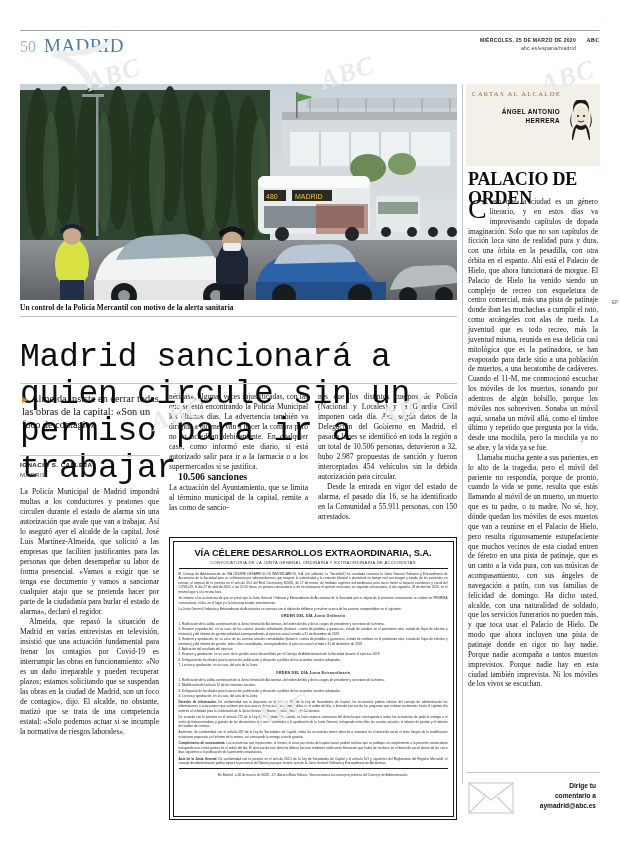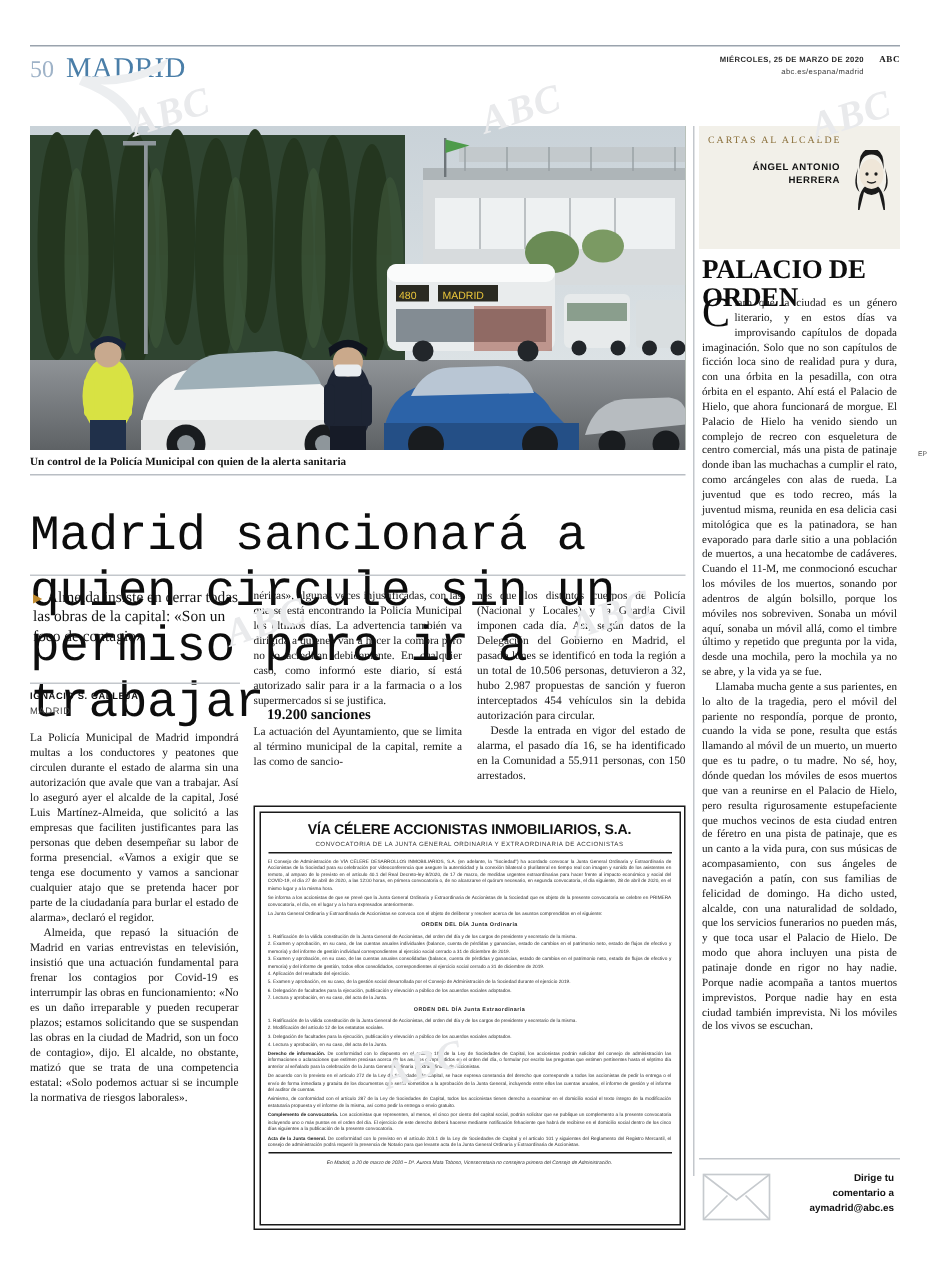--- a/index.html
+++ b/index.html
@@ -257,21 +257,21 @@
         <rect x="200" y="200" width="24" height="16" fill="#161b27"></rect>
         <circle cx="212" cy="157" r="10" fill="#caa98b"></circle>
         <rect x="203" y="159" width="18" height="8" rx="3" fill="#e9edf0"></rect>
         <path d="M200 154 q12 -13 24 0 l1 -6 q-13 -11 -26 0z" fill="#10151f"></path>
         <rect x="196" y="172" width="7" height="28" rx="3" fill="#1d2433"></rect>
         <rect x="221" y="172" width="7" height="28" rx="3" fill="#1d2433"></rect>
       </g>
     </svg>
   </div>
   <div class="photo-credit">EP</div>
-  <div class="caption">Un control de la Policía Municipal con quien de la alerta sanitaria</div>
+  <div class="caption">Un control de la Policía Mercantil con motivo de la alerta sanitaria</div>
   <div class="caption-rule"></div>
 
   <h1 class="headline">Madrid sancionará a quien circule sin un permiso para ir a trabajar</h1>
   <div class="headline-rule"></div>
 
   <div class="sumario">
     <span class="tri">▶</span><span>Almeida insiste en cerrar todas las obras de la capital: «Son un foco de contagio»</span>
   </div>
 
   <div class="byline-rule"></div>
@@ -280,32 +280,32 @@
     <div class="city">MADRID</div>
   </div>
 
   <div class="col" id="col1">
     <p class="first">La Policía Municipal de Madrid impondrá multas a los conductores y peatones que circulen durante el estado de alarma sin una autorización que avale que van a trabajar. Así lo aseguró ayer el alcalde de la capital, José Luis Martínez-Almeida, que solicitó a las empresas que faciliten justificantes para las personas que deben desempeñar su labor de forma presencial. «Vamos a exigir que se tenga ese documento y vamos a sancionar cualquier atajo que se pretenda hacer por parte de la ciudadanía para burlar el estado de alarma», declaró el regidor.</p>
     <p>Almeida, que repasó la situación de Madrid en varias entrevistas en televisión, insistió que una actuación fundamental para frenar los contagios por Covid-19 es interrumpir las obras en funcionamiento: «No es un daño irreparable y pueden recuperar plazos; estamos solicitando que se suspendan las obras en la ciudad de Madrid, son un foco de contagio», dijo. El alcalde, no obstante, matizó que se trata de una competencia estatal: «Solo podemos actuar si se incumple la normativa de riesgos laborales».</p>
   </div>
 
   <div class="col" id="col2">
     <p class="first">néricas», algunas veces injustificadas, con las que se está encontrando la Policía Municipal los últimos días. La advertencia también va dirigida a quienes van a hacer la compra pero no lo acreditan debidamente. En cualquier caso, como informó este diario, sí está autorizado salir para ir a la farmacia o a los supermercados si se justifica.</p>
-    <p class="subhead">19.200 sanciones</p>
+    <p class="subhead">10.506 sanciones</p>
     <p class="first">La actuación del Ayuntamiento, que se limita al término municipal de la capital, remite a las como de sancio-</p>
   </div>
 
   <div class="col" id="col3">
     <p class="first">nes que los distintos cuerpos de Policía (Nacional y Locales) y la Guardia Civil imponen cada día. Así, según datos de la Delegación del Gobierno en Madrid, el pasado lunes se identificó en toda la región a un total de 10.506 personas, detuvieron a 32, hubo 2.987 propuestas de sanción y fueron interceptados 454 vehículos sin la debida autorización para circular.</p>
     <p>Desde la entrada en vigor del estado de alarma, el pasado día 16, se ha identificado en la Comunidad a 55.911 personas, con 150 arrestados.</p>
   </div>
 
   <div class="adbox">
     <div class="adbox-inner">
-      <div class="ad-title">VÍA CÉLERE ACCIONISTAS INMOBILIARIOS, S.A.</div>
+      <div class="ad-title">VÍA CÉLERE DESARROLLOS EXTRAORDINARIA, S.A.</div>
       <div class="ad-sub">CONVOCATORIA DE LA JUNTA GENERAL ORDINARIA Y EXTRAORDINARIA DE ACCIONISTAS</div>
       <div class="ad-rule"></div>
       <div class="ad-body">
         <p>El Consejo de Administración de VÍA CÉLERE DESARROLLOS INMOBILIARIOS, S.A. (en adelante, la "Sociedad") ha acordado convocar la Junta General Ordinaria y Extraordinaria de Accionistas de la Sociedad para su celebración por videoconferencia que asegure la autenticidad y la conexión bilateral o plurilateral en tiempo real con imagen y sonido de los asistentes en remoto, al amparo de lo previsto en el artículo 40.1 del Real Decreto-ley 8/2020, de 17 de marzo, de medidas urgentes extraordinarias para hacer frente al impacto económico y social del COVID-19, el día 27 de abril de 2020, a las 12:00 horas, en primera convocatoria o, de no alcanzarse el quórum necesario, en segunda convocatoria, el día siguiente, 28 de abril de 2020, en el mismo lugar y a la misma hora.</p>
         <p>Se informa a los accionistas de que se prevé que la Junta General Ordinaria y Extraordinaria de Accionistas de la Sociedad que es objeto de la presente convocatoria se celebre en PRIMERA convocatoria, el día, en el lugar y a la hora expresados anteriormente.</p>
         <p>La Junta General Ordinaria y Extraordinaria de Accionistas se convoca con el objeto de deliberar y resolver acerca de los asuntos comprendidos en el siguiente:</p>
         <div class="ad-center">ORDEN DEL DÍA Junta Ordinaria</div>
         <ul class="ad-list">
           <li>1. Ratificación de la válida constitución de la Junta General de Accionistas, del orden del día y de los cargos de presidente y secretario de la misma.</li>
           <li>2. Examen y aprobación, en su caso, de las cuentas anuales individuales (balance, cuenta de pérdidas y ganancias, estado de cambios en el patrimonio neto, estado de flujos de efectivo y memoria) y del informe de gestión individual correspondientes al ejercicio social cerrado a 31 de diciembre de 2019.</li>

